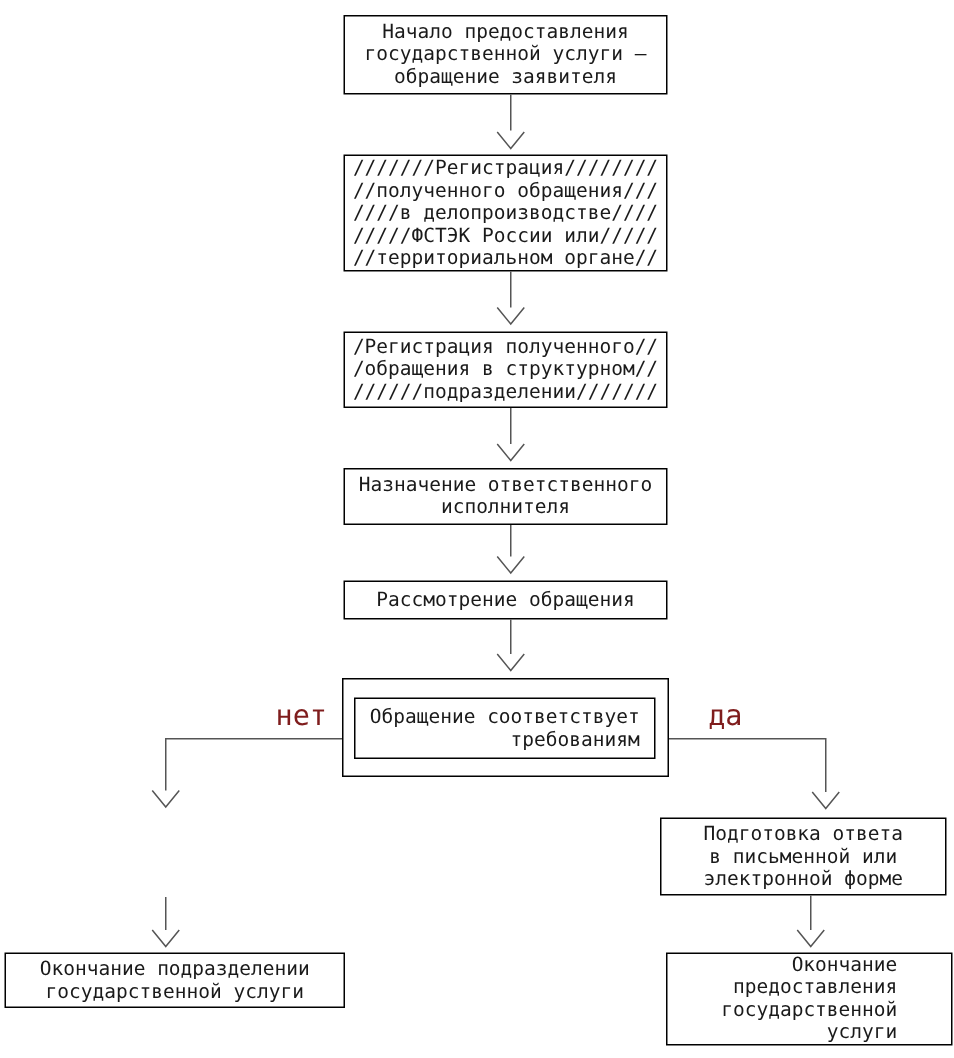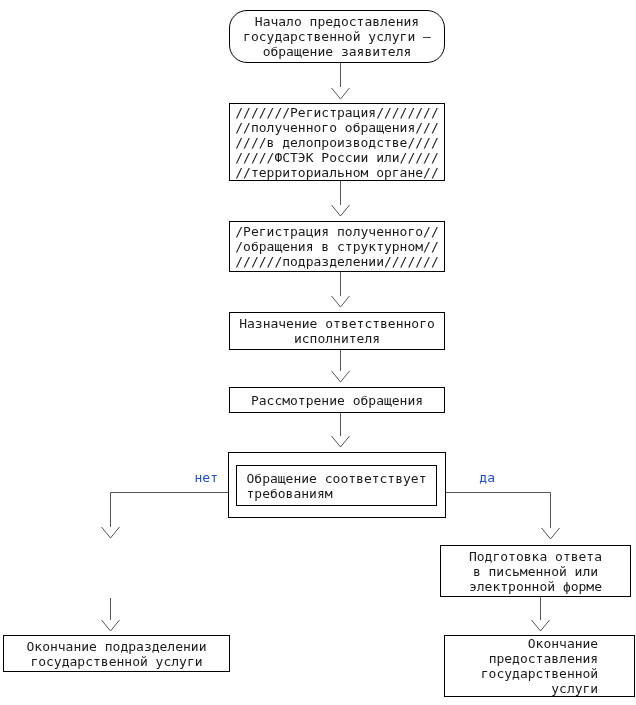--- a/index.html
+++ b/index.html
@@ -37,35 +37,35 @@
     color: #1a1a1a;
   }
   .node-inner {
     position: absolute;
     box-sizing: border-box;
     border: 1px solid #000000;
     background: #ffffff;
     display: flex;
     align-items: center;
     justify-content: center;
-    text-align: left;
+    text-align: right;
     white-space: pre;
     font-size: 13px;
     line-height: 15px;
     color: #1a1a1a;
   }
   .branch-label {
     position: absolute;
-    font-size: 13px;
+    font-size: 19px;
     line-height: 15px;
-    color: #1d4ed8;
+    color: #7f1d1d;
     white-space: pre;
   }
   
-  .n-start            { left: 229px; top: 10px;  width: 216px; height: 53px; border-radius: 18px; }
+  .n-start            { left: 229px; top: 10px;  width: 216px; height: 53px; }
   .n-register-office  { left: 229px; top: 103px; width: 216px; height: 78px; }
   .n-register-unit    { left: 229px; top: 221px; width: 216px; height: 51px; }
   .n-assign           { left: 229px; top: 312px; width: 216px; height: 38px; }
   .n-review           { left: 229px; top: 387px; width: 216px; height: 26px; }
   .n-decision-outer   { left: 228px; top: 452px; width: 218px; height: 66px; }
   .n-decision-inner   { left: 7px;   top: 12px;  width: 201px; height: 41px; }
   .n-refuse           { left: 4px;   top: 544px; width: 229px; height: 54px; }
   .n-end-left         { left: 3px;   top: 635px; width: 227px; height: 37px; }
   .n-prepare          { left: 440px; top: 545px; width: 191px; height: 52px; }
   .n-end-right        { left: 444px; top: 635px; width: 191px; height: 62px; text-align: right; }

